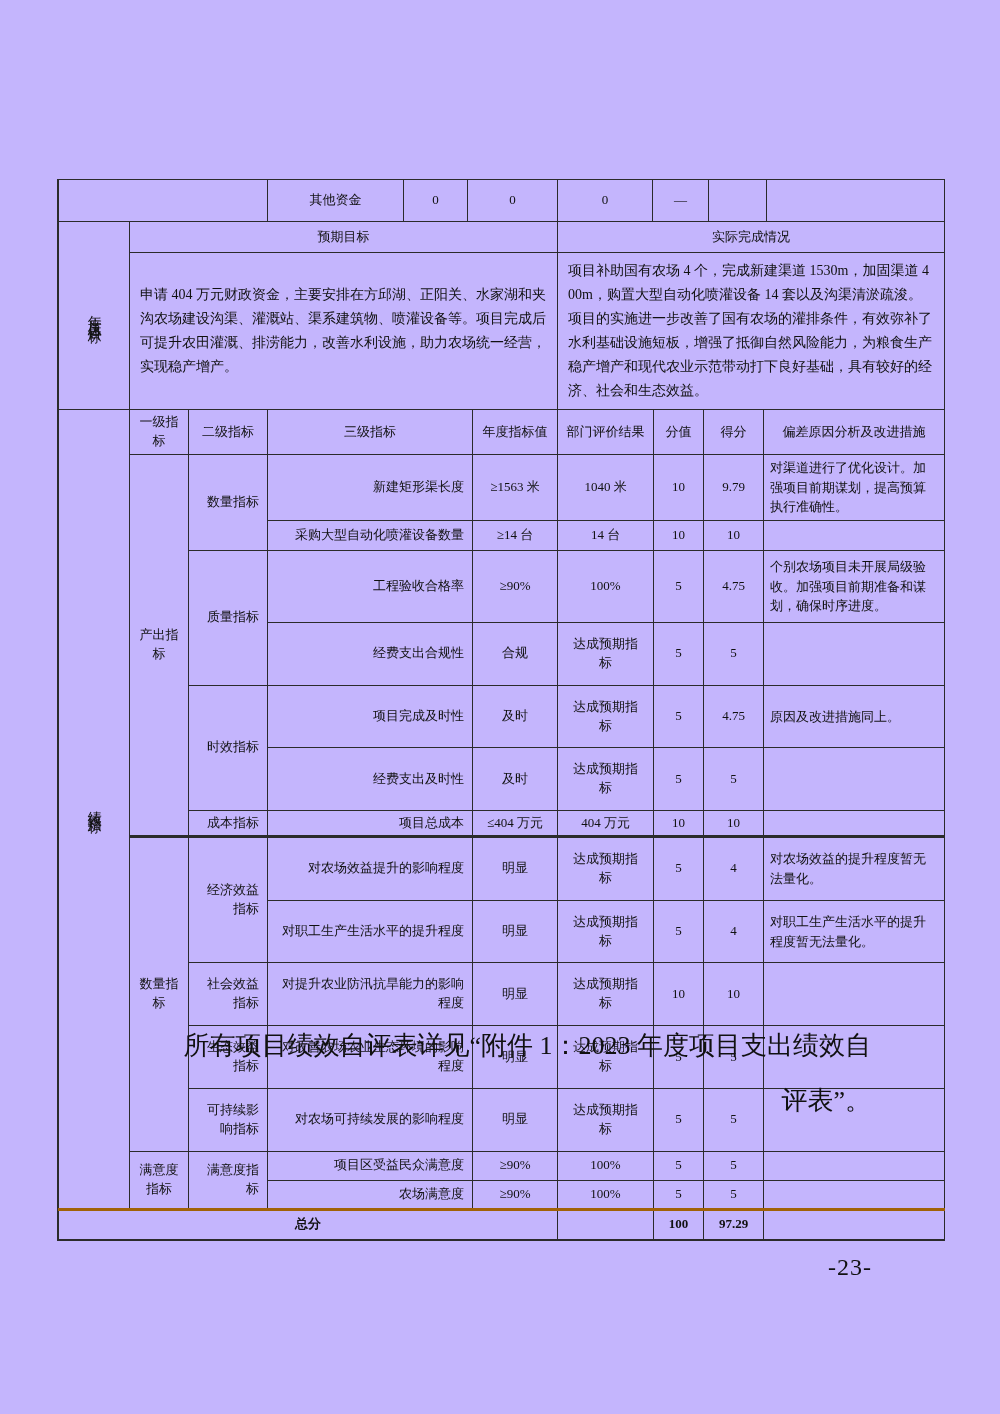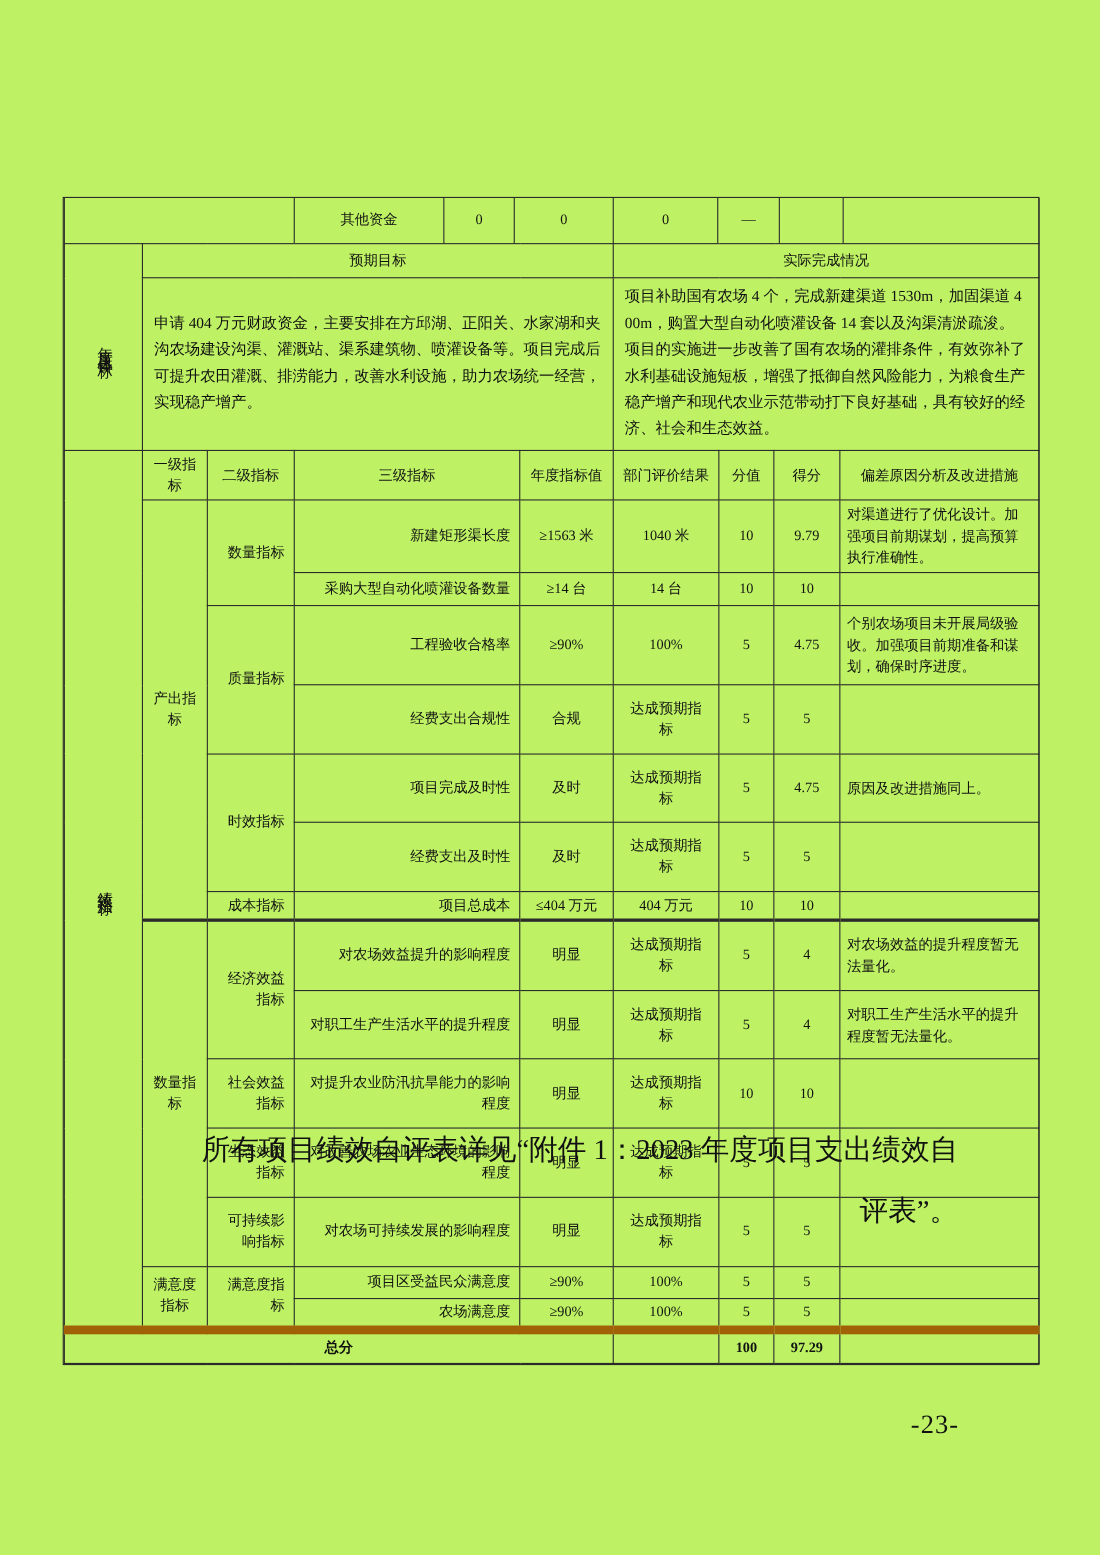--- a/index.html
+++ b/index.html
@@ -1,41 +1,41 @@
 <!DOCTYPE html>
 <html><head>
 <meta charset="utf-8">
 <style>
   html,body{margin:0;padding:0;background:#e8e8e8;}
-  .page{position:relative;width:1000px;height:1414px;background:#bef264;margin:0 auto;
+  .page{position:relative;width:1000px;height:1414px;background:#c4b5fd;margin:0 auto;
         font-family:"Liberation Serif","DejaVu Serif",serif;color:#111;overflow:hidden;}
   .doc-table{position:absolute;left:57px;top:179px;width:886px;border:1px solid #2b2b2b;}
   table{border-collapse:collapse;table-layout:fixed;width:886px;}
   td{border:1px solid #2b2b2b;font-size:13px;text-align:center;vertical-align:middle;
      padding:1px 6px;line-height:1.45;overflow:hidden;word-break:break-all;}
   
   .funding tr{height:41px;}
   .funding td{border-top:none;border-bottom:none;}
   
   .rh31{height:31px}.rh118{height:118px}.rh45{height:45px}.rh66{height:66px}
   .rh30{height:30px}.rh72{height:72px}.rh40{height:40px}.rh26{height:26px}
   .rh38{height:38px}.rh29{height:29px}
   td.goal{text-align:left;padding:6px 10px;font-size:14px;line-height:24px;word-break:break-all;}
   td.name{text-align:right;padding:1px 8px;}
   td.dev{text-align:left;padding:3px 6px;line-height:1.5;}
   td.l2{padding:1px 8px;text-align:right;}
   td.wrap5{padding:12px 11px;}
   .vtext{writing-mode:vertical-rl;text-orientation:upright;letter-spacing:3px;font-size:14px;display:inline-block;}
   tr.benefit-start td{border-top:3px solid #2b2b2b;}
-  tr.total-row td{border-top:8px solid #a16207;font-weight:bold;margin-left:19px;}
+  tr.total-row td{border-top:3px solid #a16207;font-weight:bold;margin-left:19px;}
   
   .body-text{position:absolute;left:130px;top:1018px;width:741px;font-size:26px;line-height:55px;}
   .body-text p{margin:0;text-indent:52px;text-align:right;}
   .body-text p.heading{font-weight:bold;}
-  .page-num{position:absolute;top:1283px;right:128px;font-size:24px;letter-spacing:1px;}
+  .page-num{position:absolute;top:1254px;right:128px;font-size:24px;letter-spacing:1px;}
 </style>
 </head>
 <body>
 
 <div class="page">
 
   <div class="doc-table">
 
     <table class="funding">
       <colgroup>

